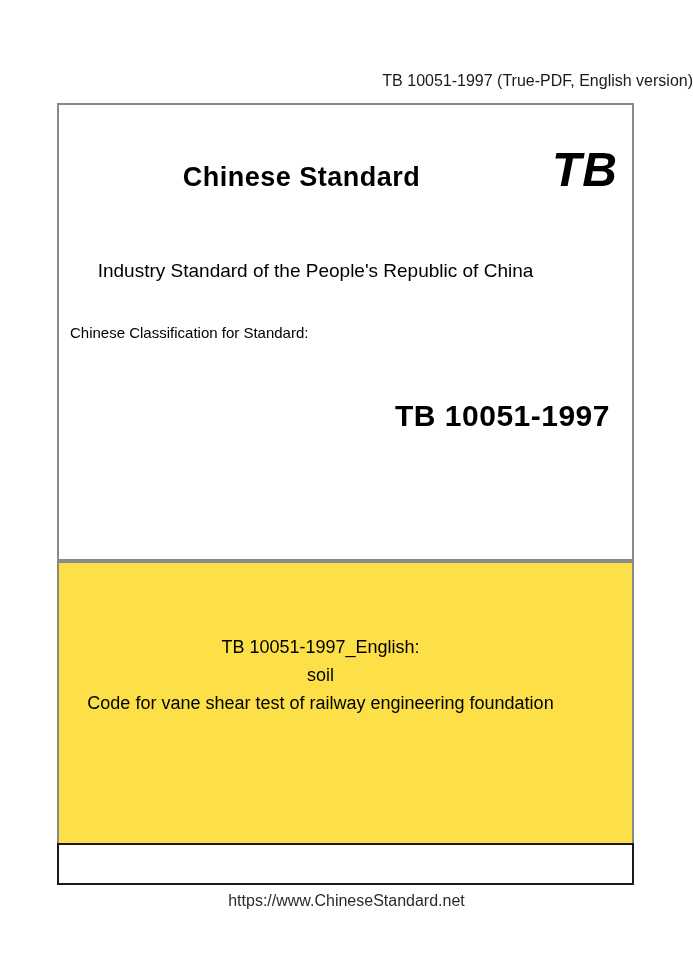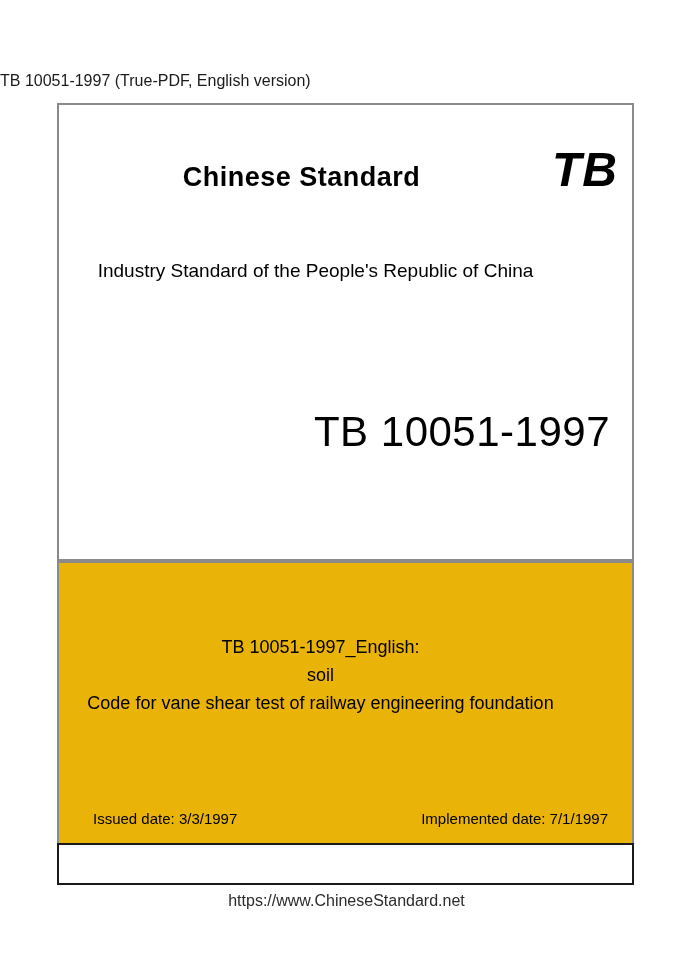--- a/index.html
+++ b/index.html
@@ -14,21 +14,21 @@
     background: #ffffff;
     font-family: "Liberation Sans", "DejaVu Sans", sans-serif;
     color: #000000;
     overflow: hidden;
   }
   .top-header {
     position: absolute;
     top: 72px;
     left: 0;
     width: 100%;
-    text-align: left;
+    text-align: right;
     font-size: 16px;
     line-height: 18px;
     color: #1a1a1a;
   }
   .box1 {
     position: absolute;
     left: 57px;
     top: 103px;
     width: 577px;
     height: 458px;
@@ -70,37 +70,37 @@
   }
   .classification {
     position: absolute;
     top: 219px;
     left: 11px;
     font-size: 15px;
     line-height: 1.2;
   }
   .std-number {
     position: absolute;
-    top: 306px;
+    top: 296px;
     right: 22px;
-    font-size: 42px;
-    font-weight: normal;
+    font-size: 30px;
+    font-weight: bold;
     line-height: 1;
     letter-spacing: 0.5px;
   }
   .box2 {
     position: absolute;
     left: 57px;
     top: 561px;
     width: 577px;
     height: 282px;
     border: 2px solid #8a8a8a;
     border-bottom: none;
     box-sizing: border-box;
-    background: #eab308;
+    background: #fde047;
   }
   .doc-title {
     position: absolute;
     top: 70px;
     left: 0;
     right: 0;
     padding-right: 50px;
     text-align: center;
     font-size: 18px;
     line-height: 28px;
@@ -142,32 +142,29 @@
 <body>
 
 <div class="page">
 
   <div class="top-header">TB 10051-1997 (True-PDF, English version)</div>
 
   <div class="box1">
     <div class="cs-title">Chinese Standard</div>
     <div class="tb-logo">TB</div>
     <div class="industry">Industry Standard of the People's Republic of China</div>
+    <div class="classification">Chinese Classification for Standard:</div>
     <div class="std-number">TB 10051-1997</div>
   </div>
 
   <div class="box2">
     <div class="doc-title">
       <div>TB 10051-1997_English:</div>
       <div>soil</div>
       <div>Code for vane shear test of railway engineering foundation</div>
-    </div>
-    <div class="dates-row">
-      <span>Issued date: 3/3/1997</span>
-      <span>Implemented date: 7/1/1997</span>
     </div>
   </div>
 
   <div class="box3"></div>
 
   <a class="site-link">https://www.ChineseStandard.net</a>
 
 </div>
 
 </body></html>

